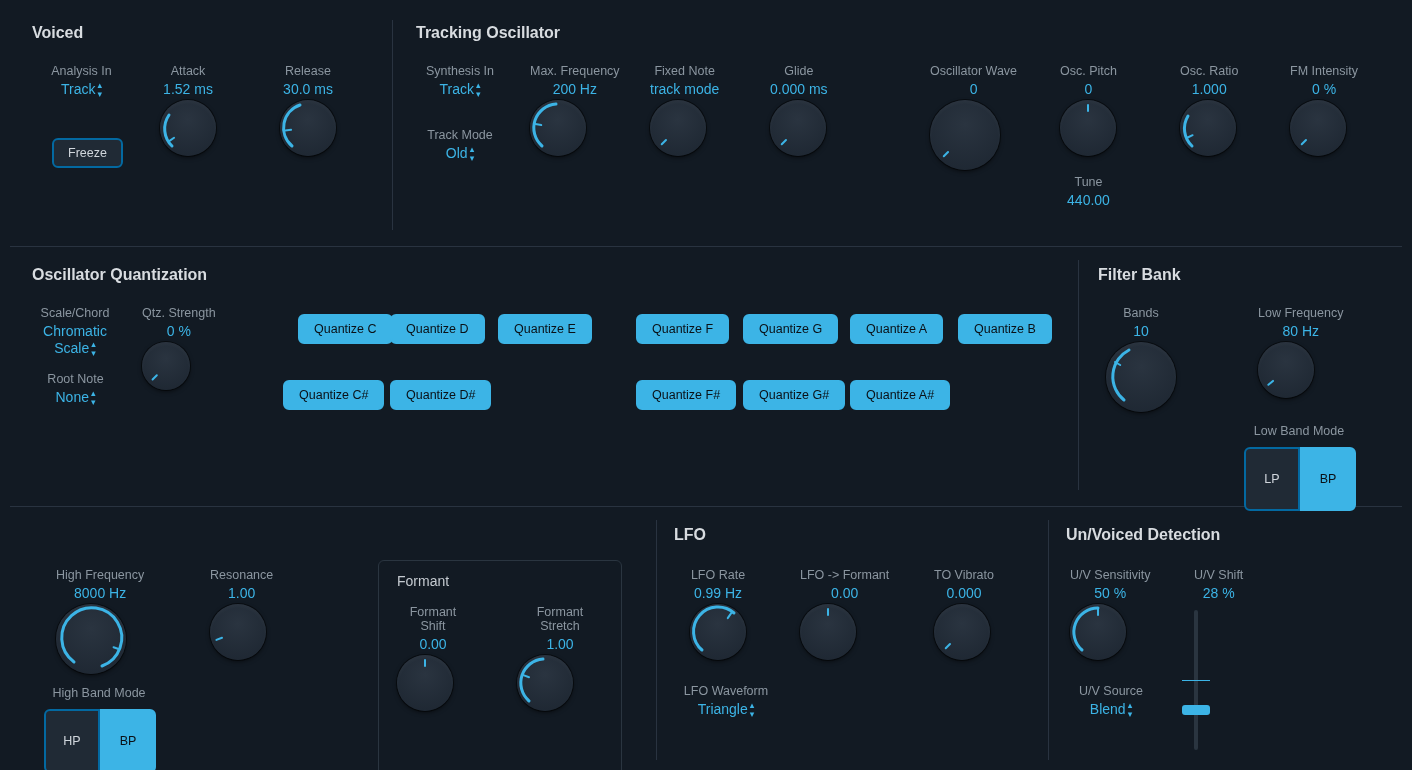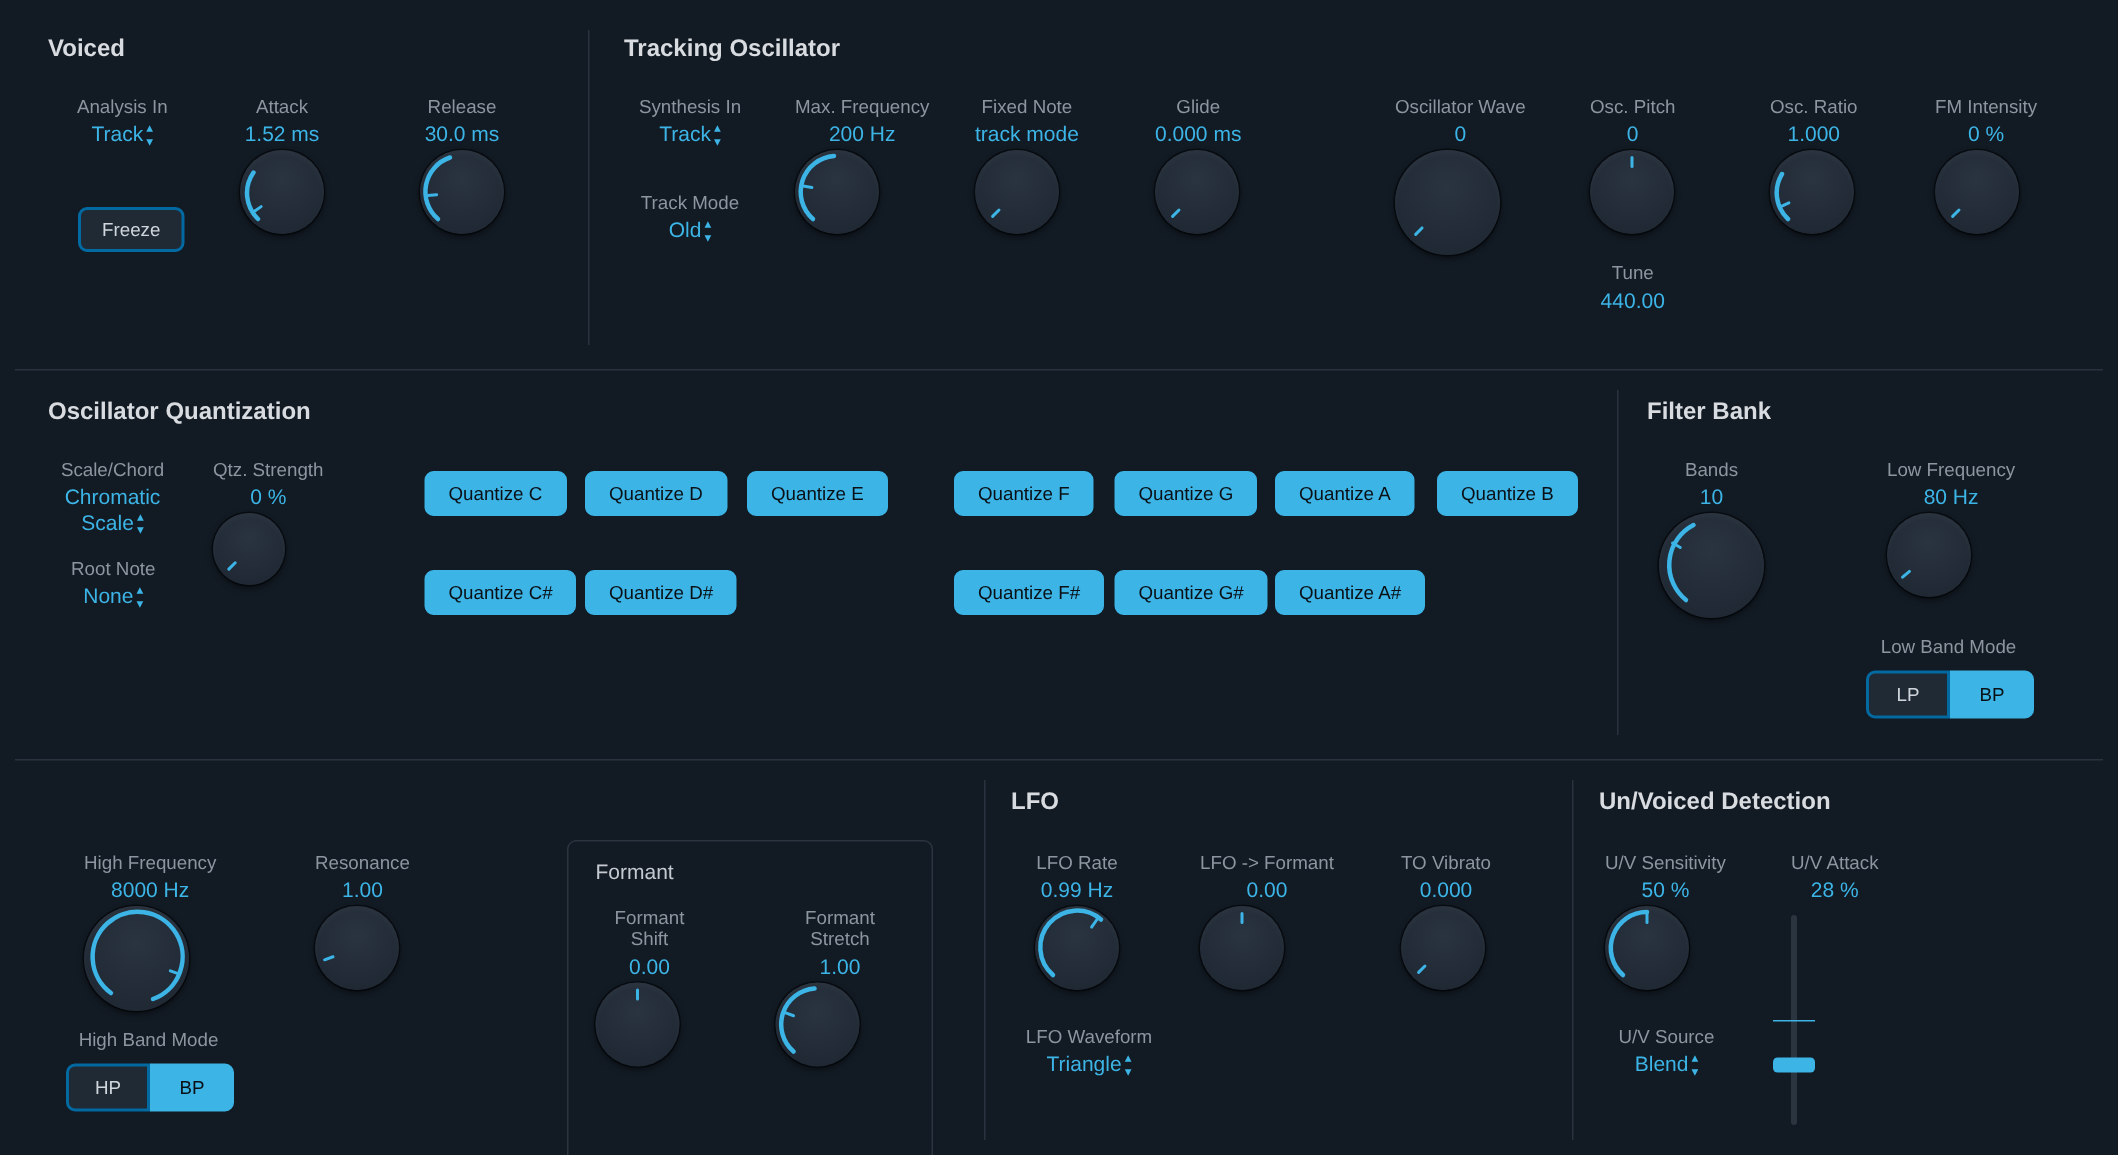--- a/index.html
+++ b/index.html
@@ -62,21 +62,21 @@
     font-size: 12.5px;
     cursor: pointer;
   }
   .btn.active {
     background: #3cb4e6;
     color: #0a1016;
     border-color: #3cb4e6;
     font-weight: 500;
   }
   .toggle-group { display: flex; }
-  .toggle-group .btn { border-radius: 0; min-width: 56px; text-align: center; padding:7px 10px;}
+  .toggle-group .btn { border-radius: 0; min-width: 56px; text-align: center; padding:23px 10px;}
   .toggle-group .btn:first-child { border-radius: 6px 0 0 6px; }
   .toggle-group .btn:last-child  { border-radius: 0 6px 6px 0; }
   .hr { position: absolute; left: 10px; right: 10px; height: 1px; background:#293340; }
   .vr { position: absolute; width: 1px; background:#293340; }
 
   
   .panel { position: absolute; }
   .control { position: absolute; display:flex; flex-direction:column; gap:3px;}
   .control .label { margin-bottom: 0px; }
 
@@ -223,21 +223,21 @@
   <div class="value"><span>None</span><span class="updown">▴<br>▾</span></div>
 </div>
 <div class="control" style="left:142px; top:306px;">
   <div class="label">Qtz. Strength</div>
   <div class="value">0 %</div>
   <div class="knob small">
       <div class="tick" style="transform:rotate(-135deg)"></div>
     </div>
 </div>
 
-<button class="btn active" style="position:absolute; left:283px; top:314px;">Quantize C</button>
+<button class="btn active" style="position:absolute; left:298px; top:314px;">Quantize C</button>
 <button class="btn active" style="position:absolute; left:390px; top:314px;">Quantize D</button>
 <button class="btn active" style="position:absolute; left:498px; top:314px;">Quantize E</button>
 <button class="btn active" style="position:absolute; left:636px; top:314px;">Quantize F</button>
 <button class="btn active" style="position:absolute; left:743px; top:314px;">Quantize G</button>
 <button class="btn active" style="position:absolute; left:850px; top:314px;">Quantize A</button>
 <button class="btn active" style="position:absolute; left:958px; top:314px;">Quantize B</button>
 
 <button class="btn active" style="position:absolute; left:283px; top:380px;">Quantize C#</button>
 <button class="btn active" style="position:absolute; left:390px; top:380px;">Quantize D#</button>
 <button class="btn active" style="position:absolute; left:636px; top:380px;">Quantize F#</button>
@@ -367,19 +367,19 @@
       </svg>
       <div class="tick" style="transform:rotate(0deg)"></div>
     </div>
 </div>
 <div class="control" style="left:1066px; top:684px; width:90px;">
   <div class="label">U/V Source</div>
   <div class="value"><span>Blend</span><span class="updown">▴<br>▾</span></div>
 </div>
 
 <div class="control" style="left:1194px; top:568px;">
-  <div class="label">U/V Attack</div>
+  <div class="label">U/V Shift</div>
   <div class="value">28 %</div>
   <div class="slider-track" style="margin-top:6px;">
     <div class="slider-tick-line" style="top:70px;"></div>
     <div class="slider-thumb" style="top:95px;"></div>
   </div>
 </div>
 
 </body></html>

